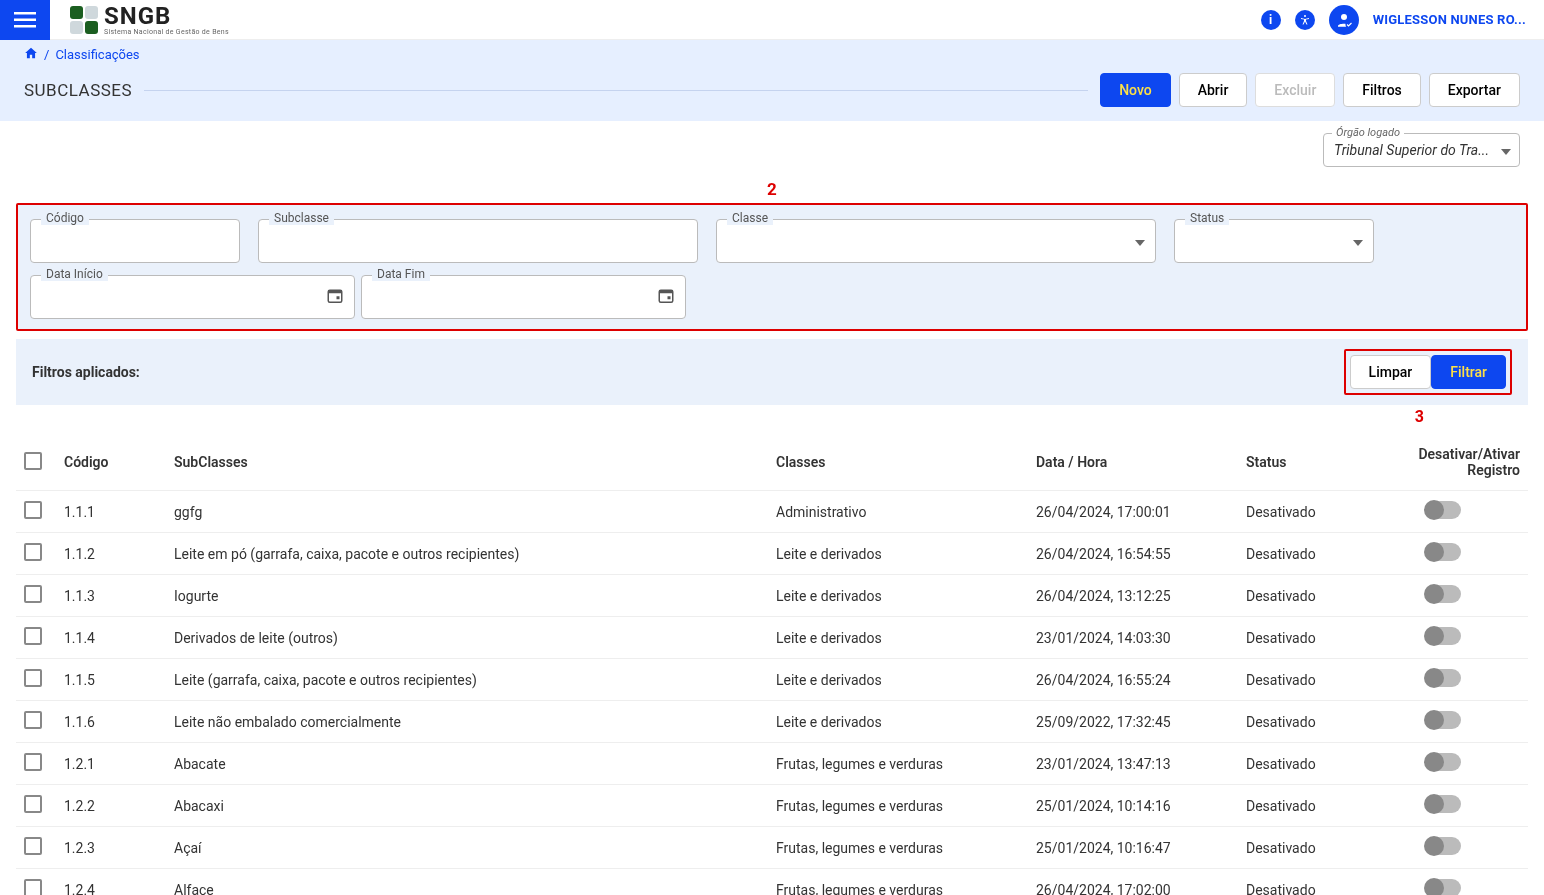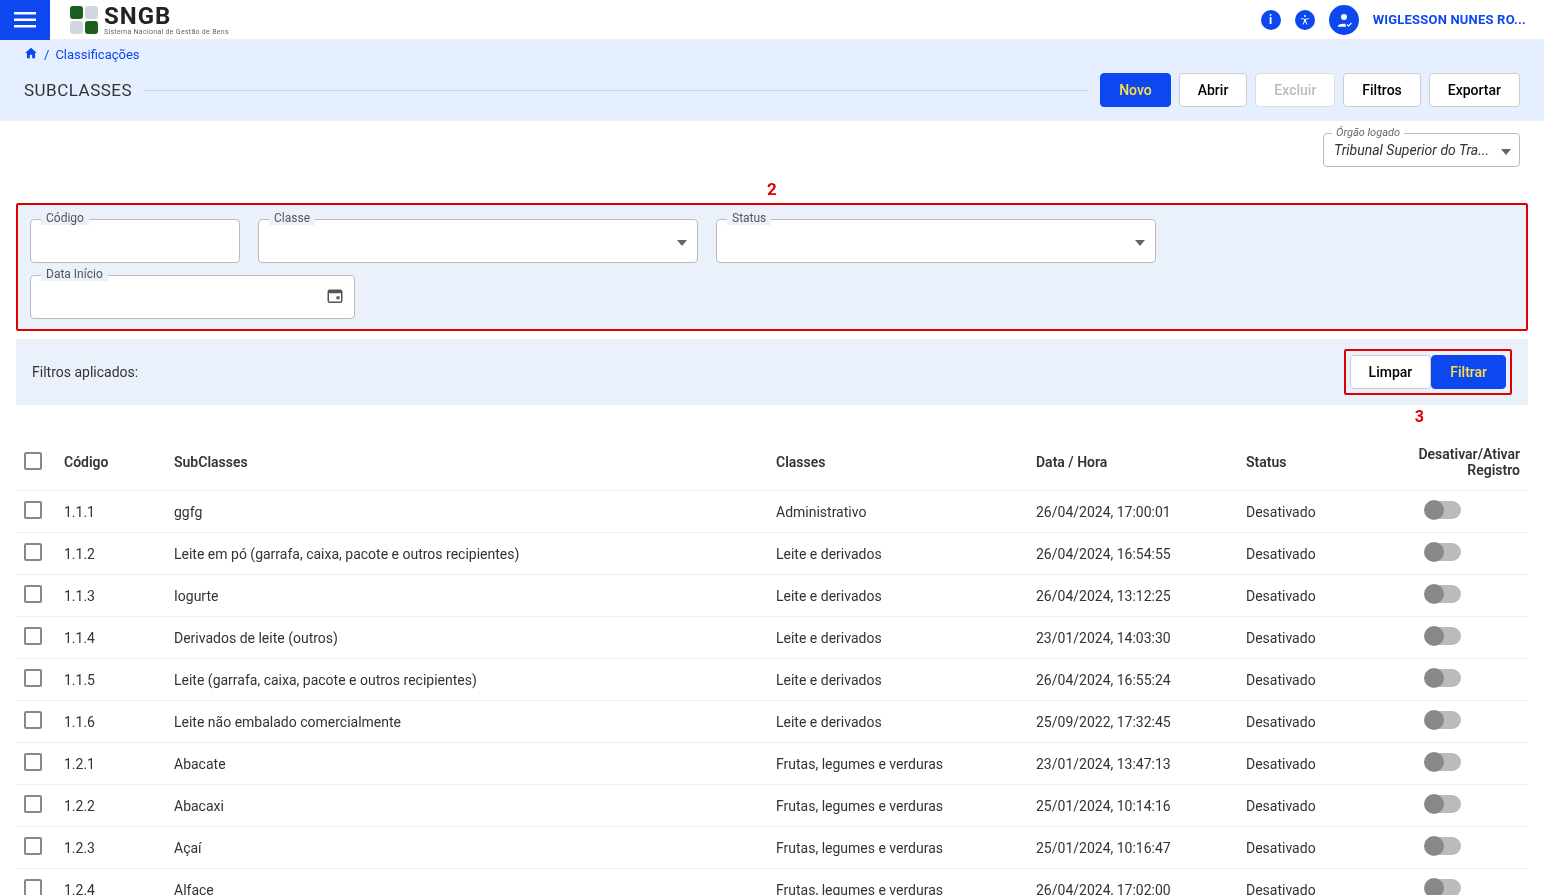--- a/index.html
+++ b/index.html
@@ -50,21 +50,21 @@
 .filter-panel { margin: 4px 16px 0; border: 2px solid #d00; border-radius: 2px; background: #eaf1fb; padding: 14px 12px 10px; }
 .filter-grid { display: grid; grid-template-columns: 210px 440px 440px 200px; gap: 18px; }
 .filter-row2 { display: grid; grid-template-columns: 325px 325px; gap: 6px; margin-top: 12px; }
 .field { position: relative; border: 1px solid #bbb; border-radius: 4px; background: #fff; height: 44px; }
 .field .float-label { position: absolute; top: -9px; left: 10px; background: #eaf1fb; padding: 0 5px; font-size: 12px; color: #555; }
 .field input { border: none; width: 100%; height: 100%; padding: 0 10px; font-size: 14px; outline: none; background: transparent; }
 .field .caret, .field .cal { position: absolute; right: 10px; top: 50%; transform: translateY(-50%); color: #555; }
 
 
 .applied-row { display: flex; align-items: center; margin: 8px 16px 0; background: #eaf1fb; padding: 10px 16px; }
-.applied-row .label { font-weight: 400; font-size: 14px; color: #333; text-align: right; }
+.applied-row .label { font-weight: 700; font-size: 14px; color: #333; text-align: right; }
 .applied-row .spacer { flex: 1; }
 .applied-row .btn-group { border: 2px solid #d00; padding: 4px; display: flex; gap: 0; border-radius: 2px; }
 .callout3 { color: #d00; font-weight: 700; text-align: right; padding-right: 120px; font-size: 16px; margin-top: 2px; }
 
 
 .table-wrap { margin: 8px 16px; }
 table { width: 100%; border-collapse: collapse; }
 th { text-align: left; padding: 12px 8px; font-weight: 600; color: #333; font-size: 14px; }
 th.right { text-align: right; }
 td { padding: 10px 8px; border-top: 1px solid #eee; font-size: 14px; color: #333; }
@@ -155,37 +155,52 @@
 
 <div class="callout">2</div>
 
 <div class="filter-panel">
   <div class="filter-grid">
     <div class="field">
       <span class="float-label">Código</span>
       <input type="text" style="">
     </div>
     <div class="field">
+      <span class="float-label">Subclasse</span>
+      <input type="text" style="">
+    </div>
+    <div class="field">
       <span class="float-label">Classe</span>
       <input type="text" style="">
       <span class="caret"><svg class="caret-svg" viewBox="0 0 10 6">
             <path d="M0 0l5 6 5-6z" fill="#666"></path>
           </svg></span>
     </div>
     <div class="field">
       <span class="float-label">Status</span>
       <input type="text" style="">
       <span class="caret"><svg class="caret-svg" viewBox="0 0 10 6">
             <path d="M0 0l5 6 5-6z" fill="#666"></path>
           </svg></span>
     </div>
   </div>
   <div class="filter-row2">
     <div class="field">
       <span class="float-label">Data Início</span>
+      <input type="text" style="">
+      <span class="cal">
+        <svg width="18" height="18" viewBox="0 0 24 24" fill="#555">
+            <rect x="3" y="5" width="18" height="16" rx="2" fill="none" stroke="#555" stroke-width="2"></rect>
+            <rect x="3" y="5" width="18" height="4" fill="#555"></rect>
+            <rect x="14" y="13" width="4" height="4" fill="#555"></rect>
+          </svg>
+      </span>
+    </div>
+    <div class="field">
+      <span class="float-label">Data Fim</span>
       <input type="text" style="">
       <span class="cal">
         <svg width="18" height="18" viewBox="0 0 24 24" fill="#555">
             <rect x="3" y="5" width="18" height="16" rx="2" fill="none" stroke="#555" stroke-width="2"></rect>
             <rect x="3" y="5" width="18" height="4" fill="#555"></rect>
             <rect x="14" y="13" width="4" height="4" fill="#555"></rect>
           </svg>
       </span>
     </div>
   </div>

